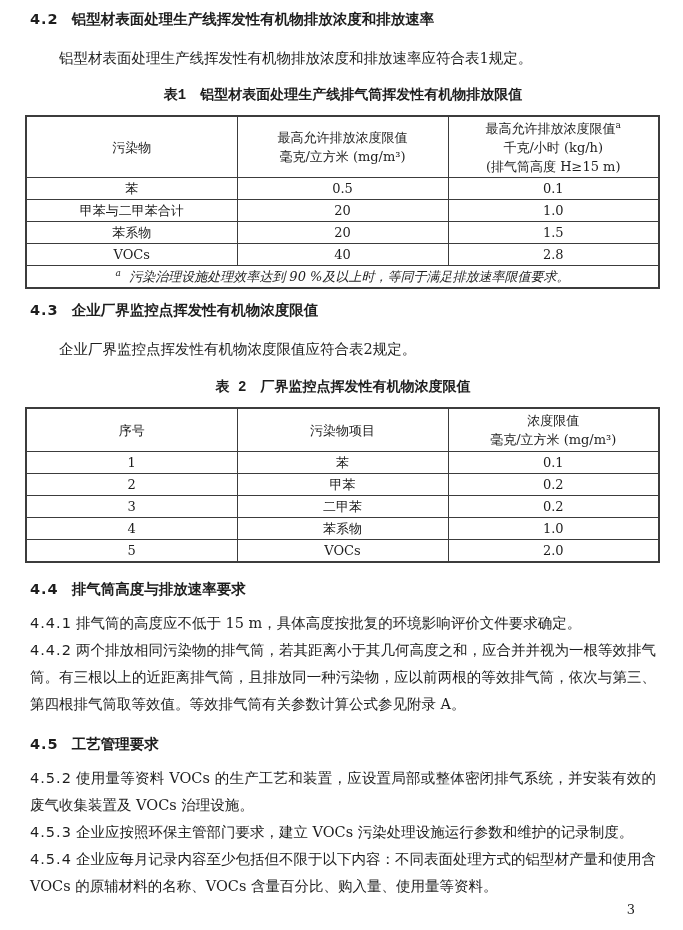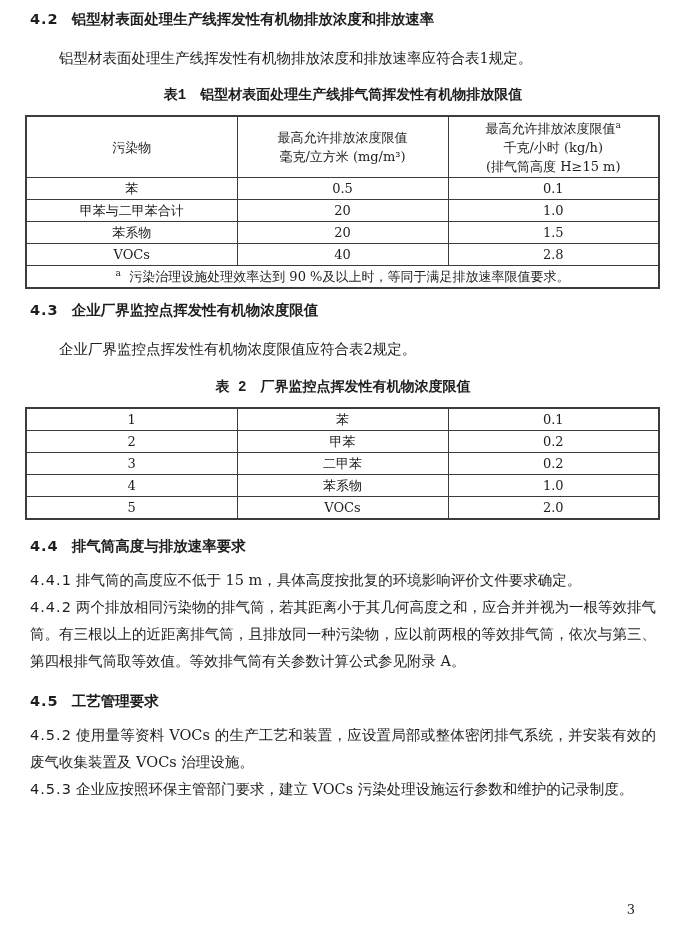--- a/index.html
+++ b/index.html
@@ -63,20 +63,21 @@
   }
   table.datatable col { width: 33.33%; }
   #table1 th { height: 60px; }
   #table1 td { height: 21px; }
   #table2 th { height: 42px; }
   #table2 td { height: 21px; }
   td.footnote-cell {
     text-align: left;
     padding-left: 14px;
     height: 23px;
+    font-style: italic;
   }
   sup { font-size: 9px; line-height: 0; }
   .unit-line { display: block; }
   .spacer-a { height: 16px; }
   .spacer-b { height: 14px; }
   .spacer-c { height: 11px; }
   .spacer-d { height: 12px; }
   .spacer-e { height: 17px; }
   .spacer-f { height: 15px; }
   .spacer-g { height: 27px; }
@@ -164,20 +165,28 @@
   </p>
 
   <div class="spacer-c"></div>
   <table class="datatable" id="table2">
     <colgroup>
         <col>
         <col>
         <col>
       </colgroup>
     <tbody>
+        <tr>
+      <th>序号</th>
+      <th>污染物项目</th>
+      <th>
+        <span class="unit-line">浓度限值</span>
+        <span class="unit-line">毫克/立方米 (mg/m³)</span>
+      </th>
+    </tr>
     <tr>
       <td>1</td>
       <td>苯</td>
       <td>0.1</td>
     </tr>
     <tr>
       <td>2</td>
       <td>甲苯</td>
       <td>0.2</td>
     </tr>
@@ -217,17 +226,20 @@
     <span class="hnum">4.5</span><span>工艺管理要求</span>
   </p>
 
   <div class="spacer-c"></div>
   <p class="clause">
     <span class="cnum">4.5.2</span><span>使用量等资料 VOCs 的生产工艺和装置，应设置局部或整体密闭排气系统，并安装有效的废气收集装置及 VOCs 治理设施。</span>
   </p>
   <p class="clause">
     <span class="cnum">4.5.3</span><span>企业应按照环保主管部门要求，建立 VOCs 污染处理设施运行参数和维护的记录制度。</span>
   </p>
+  <p class="clause">
+    <span class="cnum">4.5.4</span><span>企业应每月记录内容至少包括但不限于以下内容：不同表面处理方式的铝型材产量和使用含 VOCs 的原辅材料的名称、VOCs 含量百分比、购入量、使用量等资料。</span>
+  </p>
 
   <div class="spacer-g"></div>
 
   <div class="page-number">3</div>
 </div>
 
 </body></html>

